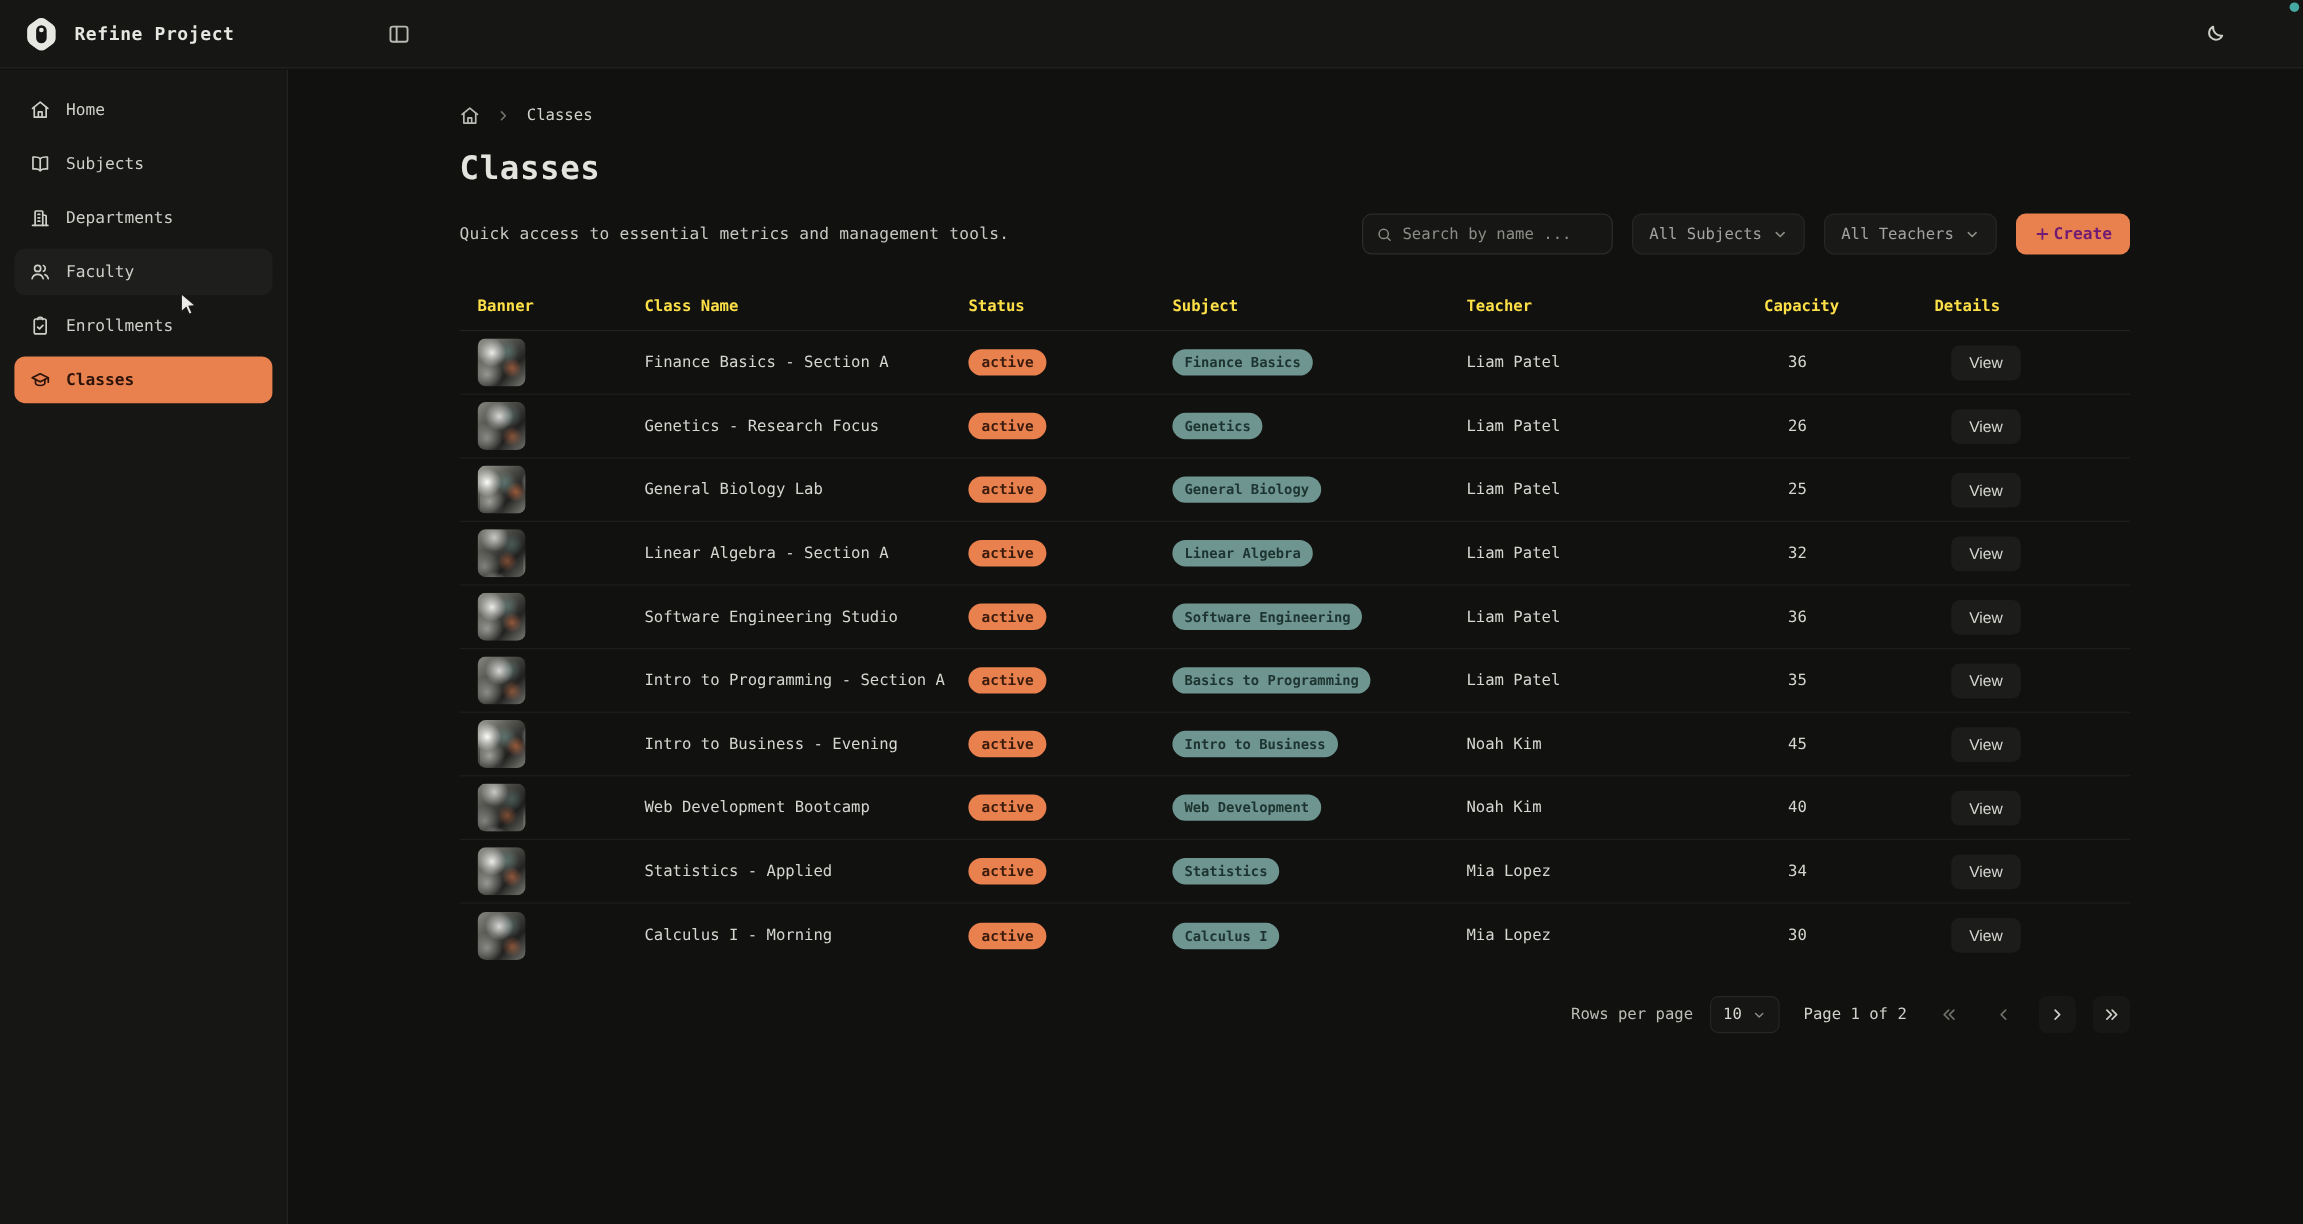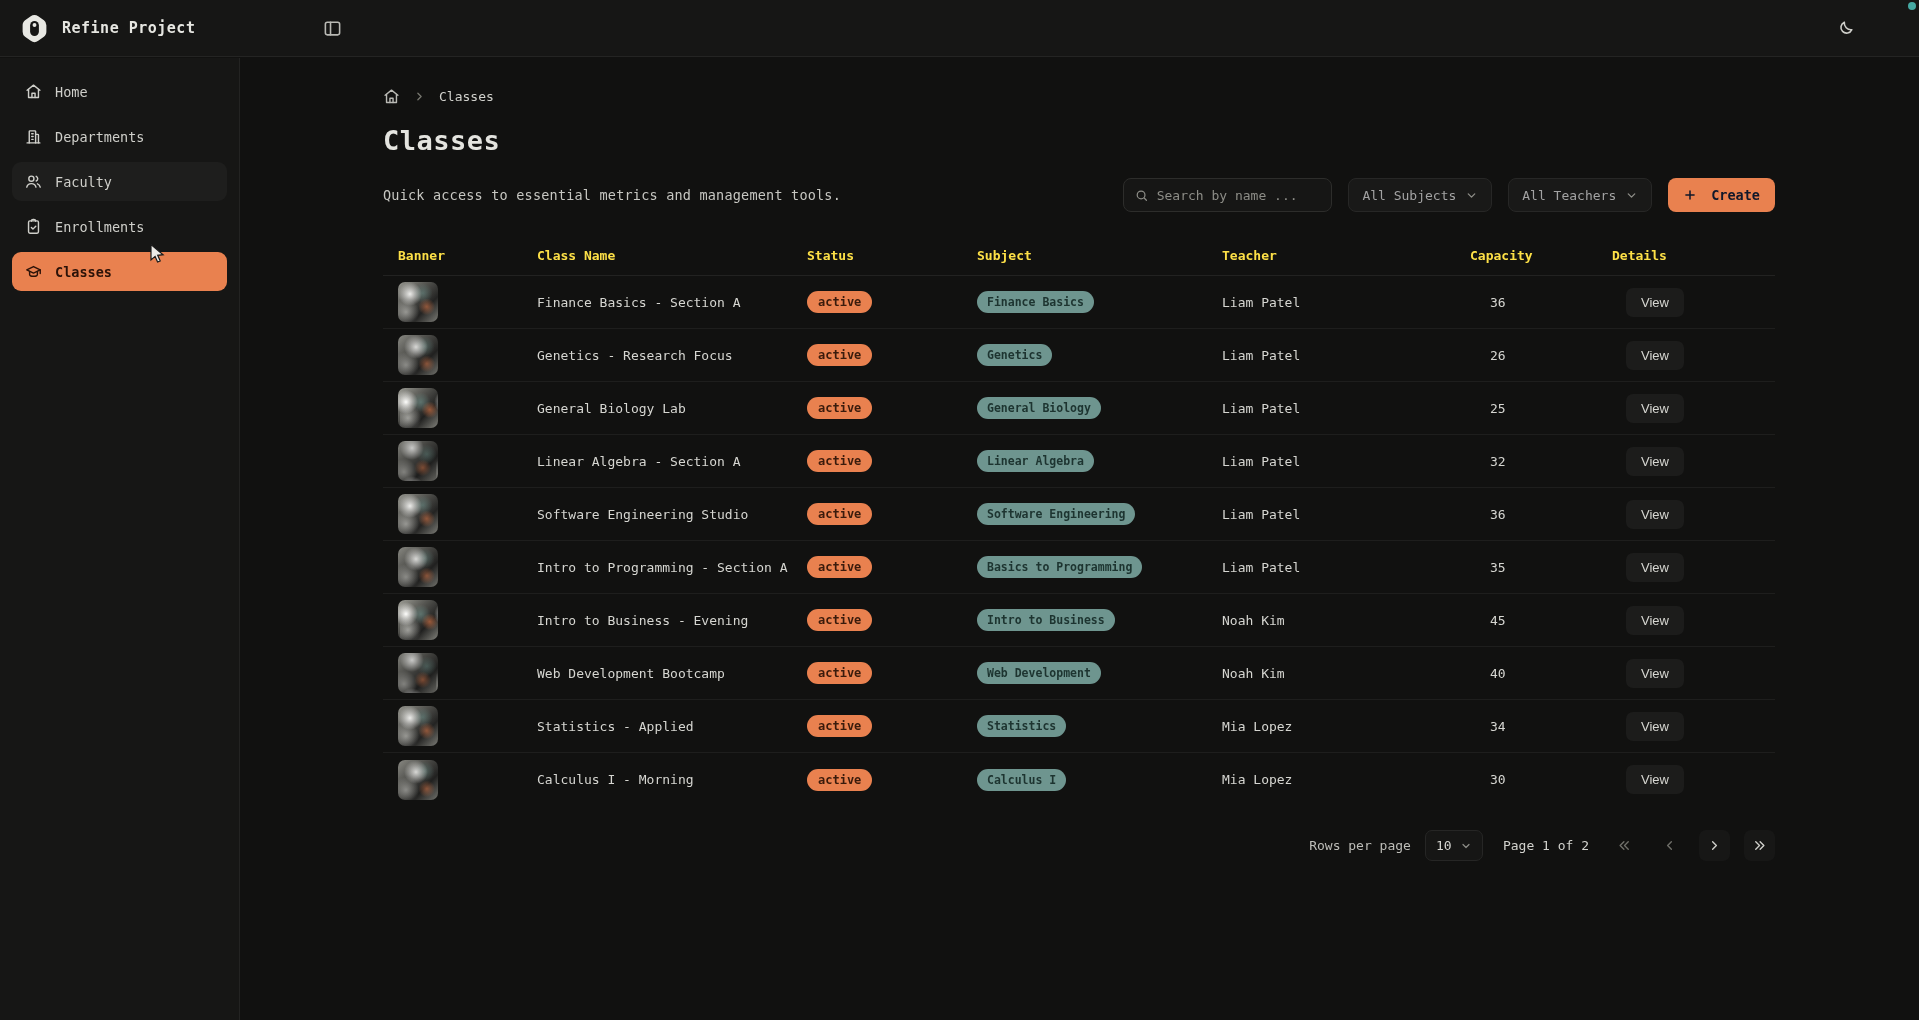--- a/index.html
+++ b/index.html
@@ -67,22 +67,22 @@
   }
   .search-box input::placeholder { color:#8d8d87; }
   .filter-btn {
     height:34px; background:#191918; border:1px solid #272726; border-radius:8px;
     display:flex; align-items:center; gap:9px; padding:0 13px;
     font-family:inherit; font-size:13px; color:#a3a3a3; cursor:pointer;
   }
   .filter-btn svg { color:#8d8d87; }
   .create-btn {
     height:34px; background:#e9814f; border:none; border-radius:8px;
-    display:flex; align-items:center; gap:14px; padding:0 15px;
-    font-family:inherit; font-size:13.5px; font-weight:bold; color:#0f172a; cursor:pointer;
+    display:flex; align-items:center; gap:2px; padding:0 15px;
+    font-family:inherit; font-size:13.5px; font-weight:bold; color:#701a75; cursor:pointer;
   }
 
   
   .table { margin-top:24px; width:1392px; }
   .t-head, .t-row {
     display:grid;
     grid-template-columns:154px 270px 170px 245px 248px 142px 1fr;
     align-items:center;
   }
   .t-head { height:40px; border-bottom:1px solid #222221; }
@@ -167,20 +167,27 @@
 <div class="rec-dot"></div>
 
 <nav class="sidebar">
   <div class="nav-item">
     <svg width="17" height="17" viewBox="0 0 24 24" fill="none" stroke="currentColor" stroke-width="2" stroke-linecap="round" stroke-linejoin="round">
       <path d="M3 10.3 12 3l9 7.3"></path>
         <path d="M5 9v11.5h14V9"></path>
         <path d="M9.8 20.5v-6h4.4v6"></path>
     </svg>
     <span>Home</span>
+  </div>
+  <div class="nav-item">
+    <svg width="17" height="17" viewBox="0 0 24 24" fill="none" stroke="currentColor" stroke-width="2" stroke-linecap="round" stroke-linejoin="round">
+      <path d="M12 6c-1.6-1.5-3.6-2-6-2H3.5v14H6c2.4 0 4.4.6 6 2 1.6-1.4 3.6-2 6-2h2.5V4H18c-2.4 0-4.4.5-6 2z"></path>
+        <path d="M12 6v14"></path>
+    </svg>
+    <span>Subjects</span>
   </div>
   <div class="nav-item">
     <svg width="17" height="17" viewBox="0 0 24 24" fill="none" stroke="currentColor" stroke-width="2" stroke-linecap="round" stroke-linejoin="round">
       <path d="M6 21V5a1 1 0 0 1 1-1h7a1 1 0 0 1 1 1v16"></path>
         <path d="M15 9h3a1 1 0 0 1 1 1v11"></path>
         <path d="M3 21h18"></path>
         <path d="M9.5 8h2M9.5 12h2M9.5 16h2"></path>
     </svg>
     <span>Departments</span>
   </div>

